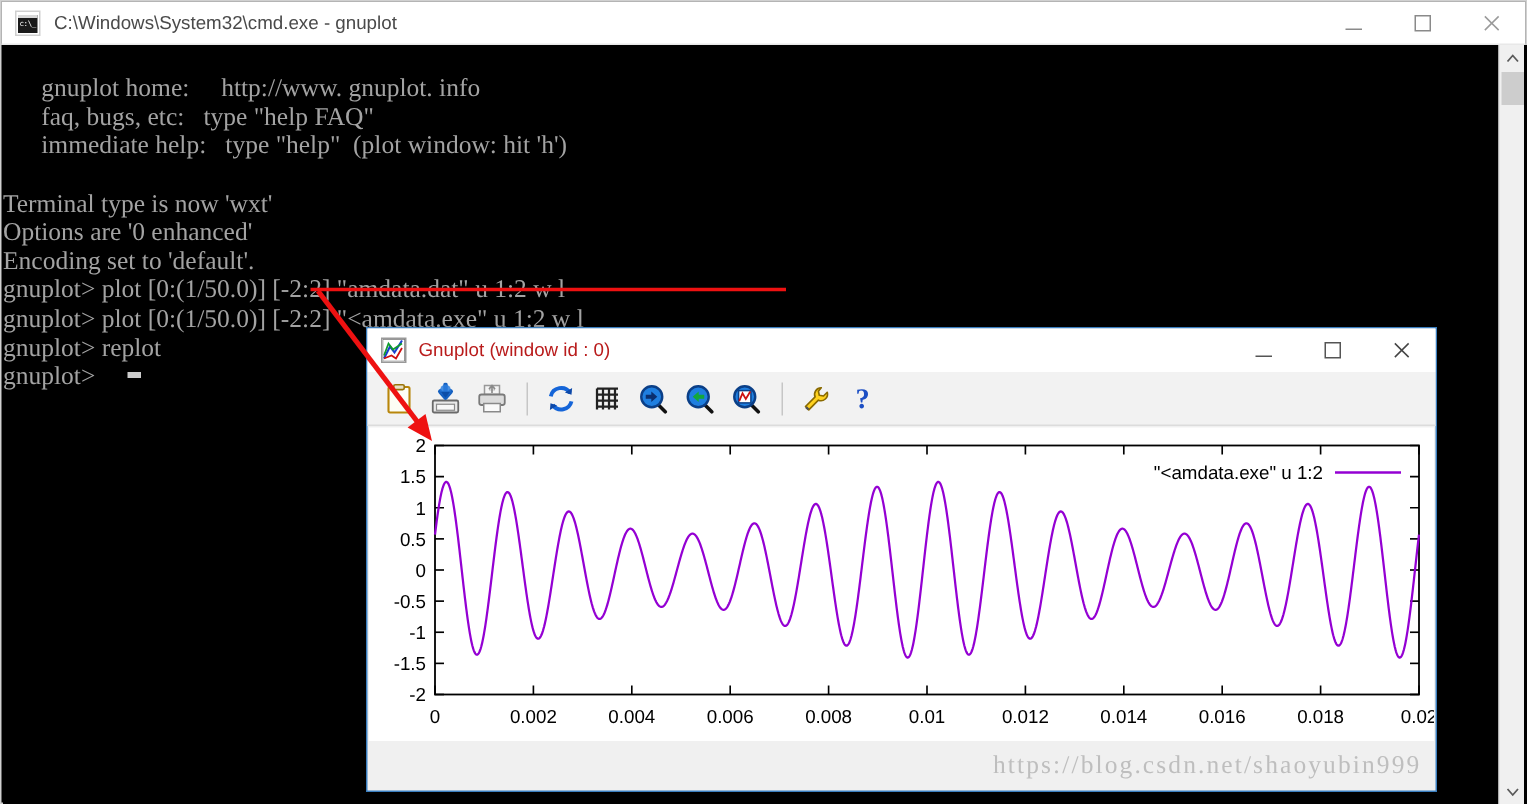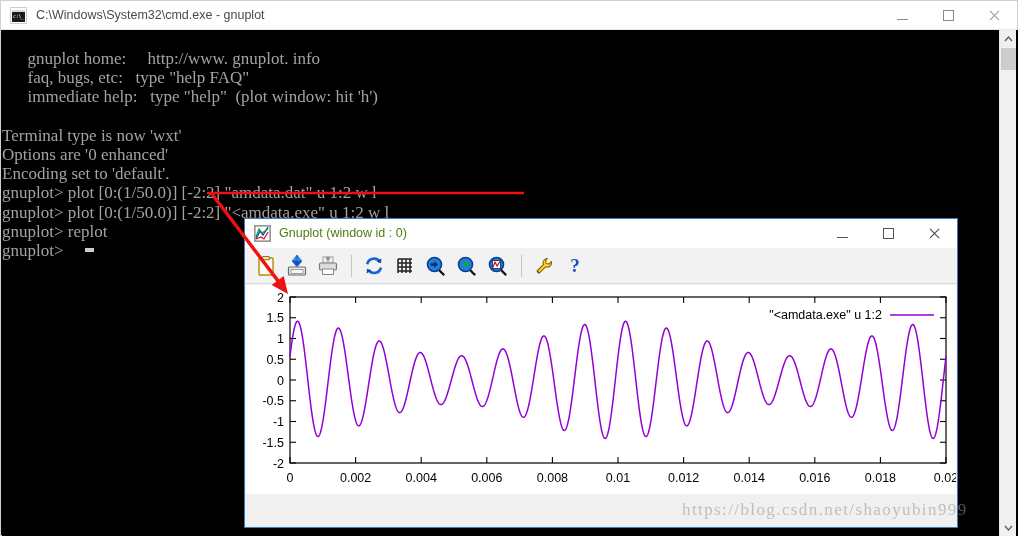--- a/index.html
+++ b/index.html
@@ -152,21 +152,21 @@
     position: absolute; left: 9px; top: 6px;
     width: 17px; height: 17px;
     background: #ffffff;
     border: 1px solid #999999;
     box-sizing: border-box;
     overflow: hidden;
   }
   #gp-title-text {
     position: absolute; left: 34px; top: 0;
     height: 29px; line-height: 29px;
-    font-size: 12.5px; color: #4d7c0f;
+    font-size: 12.5px; color: #b91c1c;
     white-space: nowrap;
   }
   #gp-min  { right: 92px; }
   #gp-max  { right: 46px; }
   #gp-close{ right: 0px; }
   #gp-min .bar-min, #gp-max .box-max { border-color: #555; background-color: #555; }
   #gp-max .box-max { background: none; border: 1px solid #555; }
   #gp-close .x-close::before, #gp-close .x-close::after { background: #444; }
 
   #gp-toolbar {
@@ -204,21 +204,21 @@
   #gp-status-text {
     position: absolute; left: 6px; top: 0;
     height: 26px; line-height: 26px;
     font-size: 12px; color: #1a1a1a;
     white-space: nowrap;
   }
 
   
   #watermark {
     position: absolute;
-    left: 682px; top: 500px;
+    left: 662px; top: 500px;
     font-family: "Liberation Serif", serif;
     font-size: 17px;
     color: rgba(150,150,150,0.55);
     letter-spacing: 1.4px;
     white-space: nowrap;
     pointer-events: none;
   }
 
   
   #annotation-layer {

